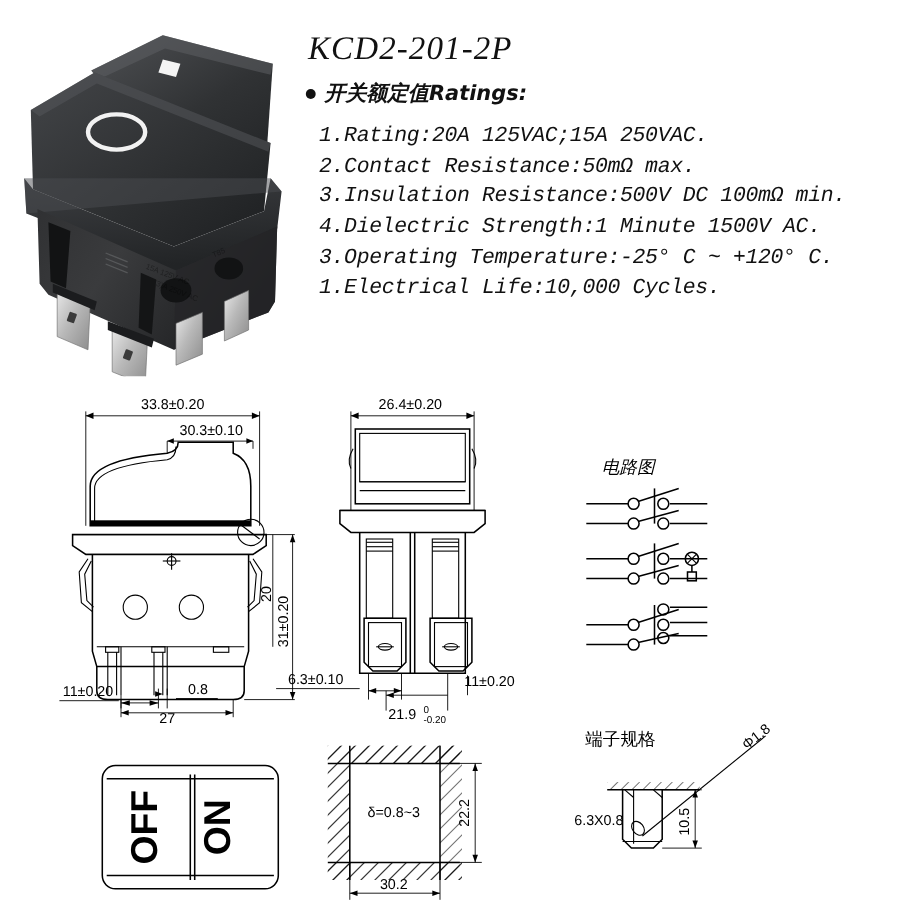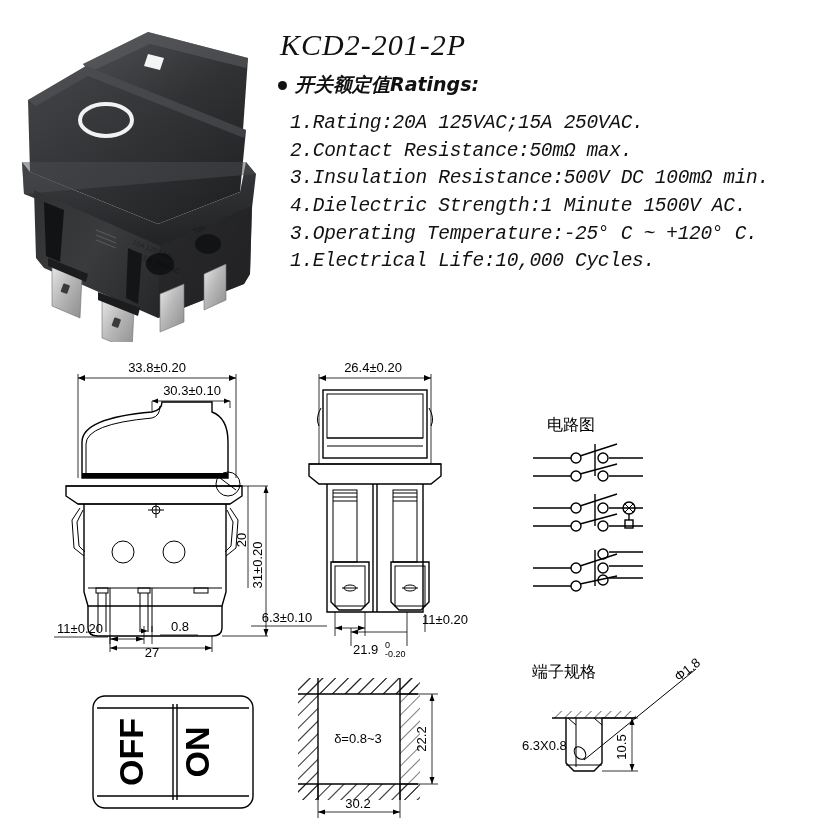--- a/index.html
+++ b/index.html
@@ -300,21 +300,21 @@
       <path class="thin" d="M56,268 L56,286"></path>
       <path d="M56,272 L63,269.5 L63,274.5 Z" fill="#000"></path>
       <g>
         <text class="dim" x="58" y="294">21.9</text>
         <text class="dimsm" x="90" y="288">0</text>
         <text class="dimsm" x="90" y="297">-0.20</text>
       </g>
     </svg>
   </div>
 
-  <div class="draw" style="left:525px; top:408px;">
+  <div class="draw" style="left:525px; top:408px;font-style:italic;">
     <svg width="200" height="190" viewBox="0 0 200 190">
       <text class="cn" x="22" y="22">电路图</text>
 
       <g>
         <path class="lnb" d="M8,50 L46,50"></path>
         <circle class="lnb" cx="51" cy="50" r="5" fill="#fff"></circle>
         <path class="lnb" d="M55,48 L92,36"></path>
         <path class="lnb" d="M70,36 L70,68"></path>
         <circle class="lnb" cx="78" cy="50" r="5" fill="#fff"></circle>
         <path class="lnb" d="M84,50 L118,50"></path>

